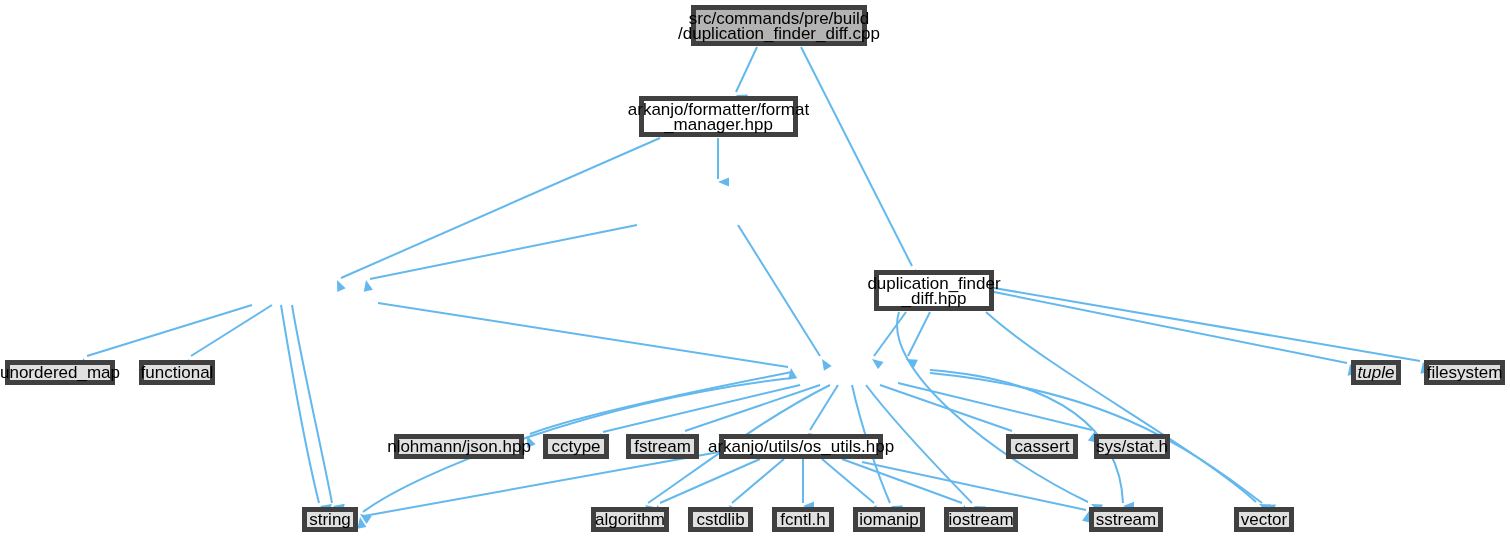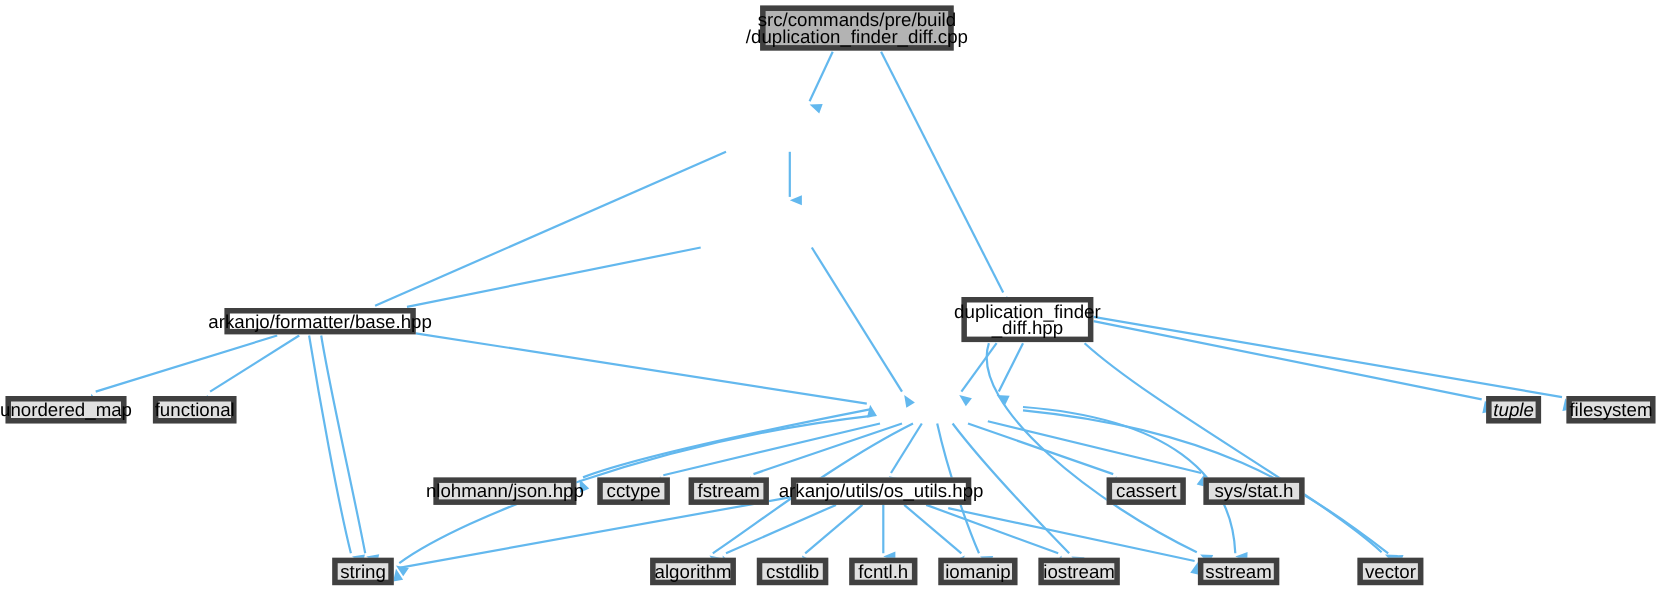--- a/index.html
+++ b/index.html
@@ -127,33 +127,34 @@
       <polygon points="0,0 -11,-4.6 -11,4.6" fill="#63b8ee" transform="translate(803,506) rotate(180)"></polygon>
       <path d="M 822 459 L 874 503" fill="none" stroke="#63b8ee" stroke-width="2"></path>
       <polygon points="0,0 -11,-4.6 -11,4.6" fill="#63b8ee" transform="translate(877,505) rotate(310)"></polygon>
       <path d="M 842 459 L 962 503" fill="none" stroke="#63b8ee" stroke-width="2"></path>
       <polygon points="0,0 -11,-4.6 -11,4.6" fill="#63b8ee" transform="translate(965,505) rotate(290)"></polygon>
       <path d="M 862 462 L 1086 510" fill="none" stroke="#63b8ee" stroke-width="2"></path>
       <polygon points="0,0 -11,-4.6 -11,4.6" fill="#63b8ee" transform="translate(1089,511) rotate(283)"></polygon>
     </svg>
 <div class="node root" style="left: 691px; top: 5px; width: 176px; height: 41px;"><span class="node-label">src/commands/pre/build
 /duplication_finder_diff.cpp</span></div>
-    <div class="node header" style="left: 204px; top: 280px; width: 174px; height: 24px;"><span class="node-label">arkanjo/formatter/base.hpp</span></div>
+    <div class="node header" style="left: 639px; top: 96px; width: 159px; height: 41px;"><span class="node-label">arkanjo/formatter/format
+_manager.hpp</span></div>
     <div class="node header" style="left: 874px; top: 270px; width: 120px; height: 41px;"><span class="node-label">duplication_finder
 _diff.hpp</span></div>
     <div class="node leaf" style="left: 5px; top: 360px; width: 110px; height: 25px;"><span class="node-label">unordered_map</span></div>
     <div class="node leaf" style="left: 139px; top: 360px; width: 76px; height: 25px;"><span class="node-label">functional</span></div>
     <div class="node leaf" style="left: 1351px; top: 360px; width: 50px; height: 25px; font-style: italic;"><span class="node-label">tuple</span></div>
     <div class="node leaf" style="left: 1424px; top: 360px; width: 81px; height: 25px;"><span class="node-label">filesystem</span></div>
     <div class="node leaf" style="left: 394px; top: 434px; width: 130px; height: 25px;"><span class="node-label">nlohmann/json.hpp</span></div>
     <div class="node leaf" style="left: 543px; top: 434px; width: 66px; height: 25px;"><span class="node-label">cctype</span></div>
     <div class="node leaf" style="left: 626px; top: 434px; width: 73px; height: 25px;"><span class="node-label">fstream</span></div>
     <div class="node header" style="left: 719px; top: 434px; width: 164px; height: 25px;"><span class="node-label">arkanjo/utils/os_utils.hpp</span></div>
     <div class="node leaf" style="left: 1006px; top: 434px; width: 72px; height: 25px;"><span class="node-label">cassert</span></div>
-    <div class="node leaf" style="left: 1094px; top: 434px; width: 92px; height: 25px; text-align: right;"><span class="node-label">sys/stat.h</span></div>
+    <div class="node leaf" style="left: 1094px; top: 434px; width: 76px; height: 25px; text-align: right;"><span class="node-label">sys/stat.h</span></div>
     <div class="node leaf" style="left: 302px; top: 507px; width: 56px; height: 25px;"><span class="node-label">string</span></div>
     <div class="node leaf" style="left: 591px; top: 507px; width: 78px; height: 25px;"><span class="node-label">algorithm</span></div>
     <div class="node leaf" style="left: 688px; top: 507px; width: 65px; height: 25px;"><span class="node-label">cstdlib</span></div>
     <div class="node leaf" style="left: 772px; top: 507px; width: 62px; height: 25px;"><span class="node-label">fcntl.h</span></div>
     <div class="node leaf" style="left: 853px; top: 507px; width: 72px; height: 25px;"><span class="node-label">iomanip</span></div>
     <div class="node leaf" style="left: 944px; top: 507px; width: 74px; height: 25px;"><span class="node-label">iostream</span></div>
     <div class="node leaf" style="left: 1089px; top: 507px; width: 74px; height: 25px;"><span class="node-label">sstream</span></div>
     <div class="node leaf" style="left: 1234px; top: 507px; width: 60px; height: 25px;"><span class="node-label">vector</span></div>
   </div>
 

